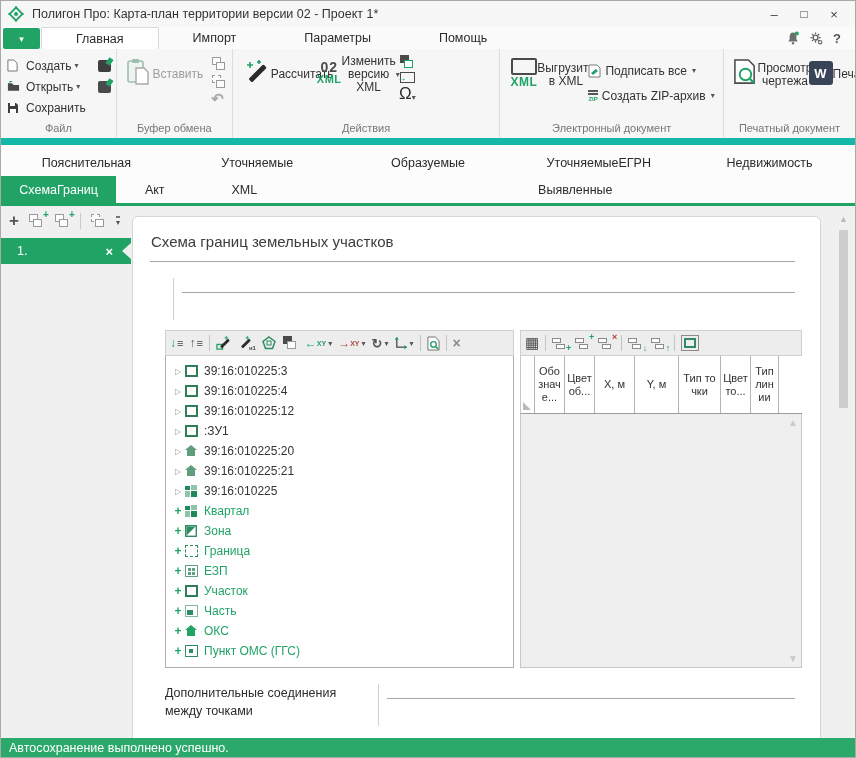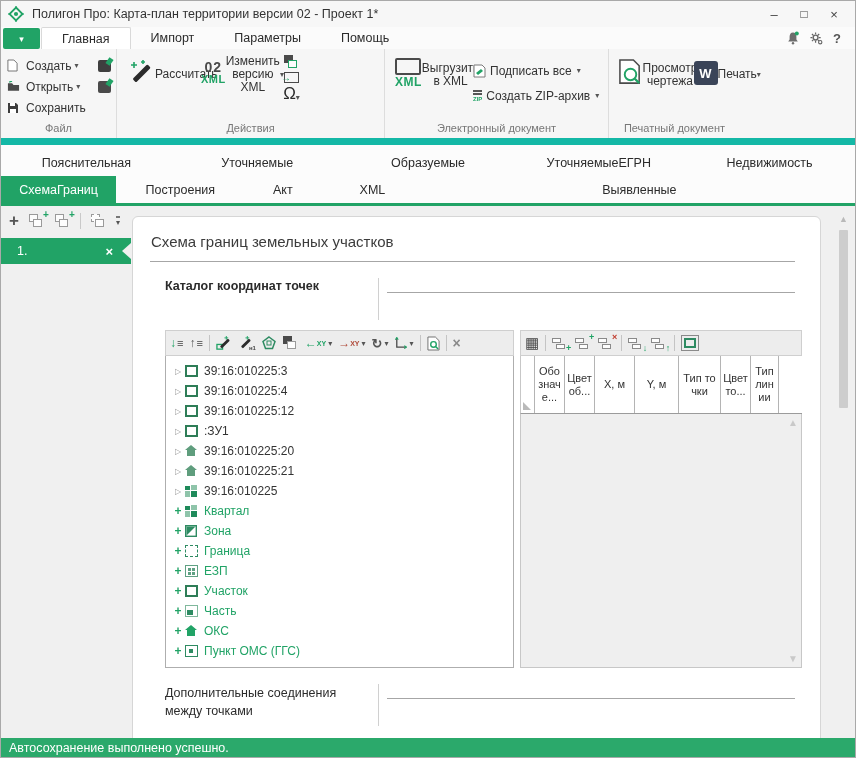--- a/index.html
+++ b/index.html
@@ -12,21 +12,21 @@
   .titlebar .logo { width:16px; height:16px; margin-right:8px; flex:none; }
   .titlebar .title { font-size:12.5px; color:#333; flex:1; white-space:nowrap; }
   .wc { display:flex; align-items:center; margin-right:6px; }
   .wc span { width:30px; text-align:center; font-size:13px; color:#444; cursor:default; }
   .wc .wmax { font-size:12px; }
 
   
   .menubar { height:22px; background:#fbfbfb; display:flex; align-items:flex-end; }
   .filebtn { width:37px; height:21px; background:#21A366; border-radius:2px; margin:0 1px 0 2px;
              color:#fff; font-size:9px; display:flex; align-items:center; justify-content:center; }
-  .mtab { height:22px; padding:0 20px; font-size:12.5px; color:#2b2b2b; display:flex; align-items:center;text-align:center; }
+  .mtab { height:22px; padding:0 34px; font-size:12.5px; color:#2b2b2b; display:flex; align-items:center;text-align:center; }
   .mtab.active { background:#fff; border:1px solid #d9d9d9; border-bottom:none; border-radius:2px 2px 0 0; }
   .menubar .spacer { flex:1; }
   .trayicons { display:flex; align-items:center; gap:10px; padding-right:14px; height:22px; }
   .trayicons .help { font-size:13px; color:#555; font-weight:bold; }
 
   
   .ribbon { height:96px; background:#f6f6f6; border-bottom:7px solid #14b8a6; display:flex; }
   .rgroup { display:flex; flex-direction:column; border-right:1px solid #ddd; }
   .rgc { flex:1; display:flex; align-items:flex-start; padding:6px 4px 0 6px; }
   .rgl { height:17px; text-align:center; font-size:11px; color:#777; line-height:14px; }
@@ -226,20 +226,46 @@
                   <rect x="3" y="7" width="6" height="4" fill="#fff"></rect>
                 </svg>
               </span>
             <span>Сохранить</span>
           </div>
         </div>
       </div>
       <div class="rgl">Файл</div>
     </div>
 
+    <div class="rgroup" style="width:116px">
+      <div class="rgc" style="justify-content:center">
+        <div class="bb disabled">
+          <span class="bicon">
+            <svg viewBox="0 0 26 30" width="26" height="30">
+                <rect x="2" y="3" width="15" height="21" rx="2" fill="#eef4f0" stroke="#9dbfae" stroke-width="1.6"></rect>
+                <rect x="6" y="1" width="7" height="4" rx="1" fill="#9dbfae"></rect>
+                <path d="M10 10 h8 l4 4 v12 h-12 z" fill="#fff" stroke="#a9a9a9" stroke-width="1.4"></path>
+              </svg>
+          </span>
+          <span>Вставить</span>
+        </div>
+        <div class="clipcol">
+          <span class="sq2">
+              <i class="b1"></i>
+              <i class="b2"></i>
+            </span>
+          <span class="sq2">
+              <i class="b1 dash"></i>
+              <i class="b2"></i>
+            </span>
+          <span class="gicon-undo">↶</span>
+        </div>
+      </div>
+      <div class="rgl">Буфер обмена</div>
+    </div>
 
     <div class="rgroup" style="width:268px">
       <div class="rgc">
         <div class="bb" style="width:74px">
           <span class="bicon">
             <svg viewBox="0 0 28 28" width="28" height="28">
                 <rect x="12.5" y="4" width="5" height="21" rx="1.5" transform="rotate(45 15 14)" fill="#2b2b2b"></rect>
                 <path d="M4 6 h6 M7 3 v6 M14 3 h4 M16 1 v4" stroke="#21A366" stroke-width="1.6"></path>
               </svg>
           </span>
@@ -330,21 +356,20 @@
   <div class="subtabs">
     <div class="strow">
       <span class="stab" style="flex:1">Пояснительная</span>
       <span class="stab" style="flex:1">Уточняемые</span>
       <span class="stab" style="flex:1">Образуемые</span>
       <span class="stab" style="flex:1">УточняемыеЕГРН</span>
       <span class="stab" style="flex:1">Недвижимость</span>
     </div>
     <div class="strow">
       <span class="stab green" style="flex:0 0 13.5%">СхемаГраниц</span>
-      <span class="stab" style="flex:0 0 15%">Построения</span>
       <span class="stab" style="flex:0 0 9%">Акт</span>
       <span class="stab" style="flex:0 0 12%">XML</span>
       <span class="stab" style="flex:1">Выявленные</span>
     </div>
   </div>
   <div class="underline"></div>
 
   <div class="workarea">
 
     <div class="leftpanel">
@@ -372,21 +397,20 @@
         <span class="close">×</span>
         <span class="notch"></span>
       </div>
     </div>
 
     <div class="card">
       <div class="card-title">Схема границ земельных участков</div>
       <div class="hline"></div>
 
       <div class="catrow">
-        <div class="catlab">Каталог координат точек</div>
         <div class="vdiv"></div>
         <div class="fieldline"></div>
       </div>
 
       <div class="panels">
 
         <div class="panel tree-panel">
           <div class="ptb">
             <span class="tico">
                 <b class="g">↓</b>

